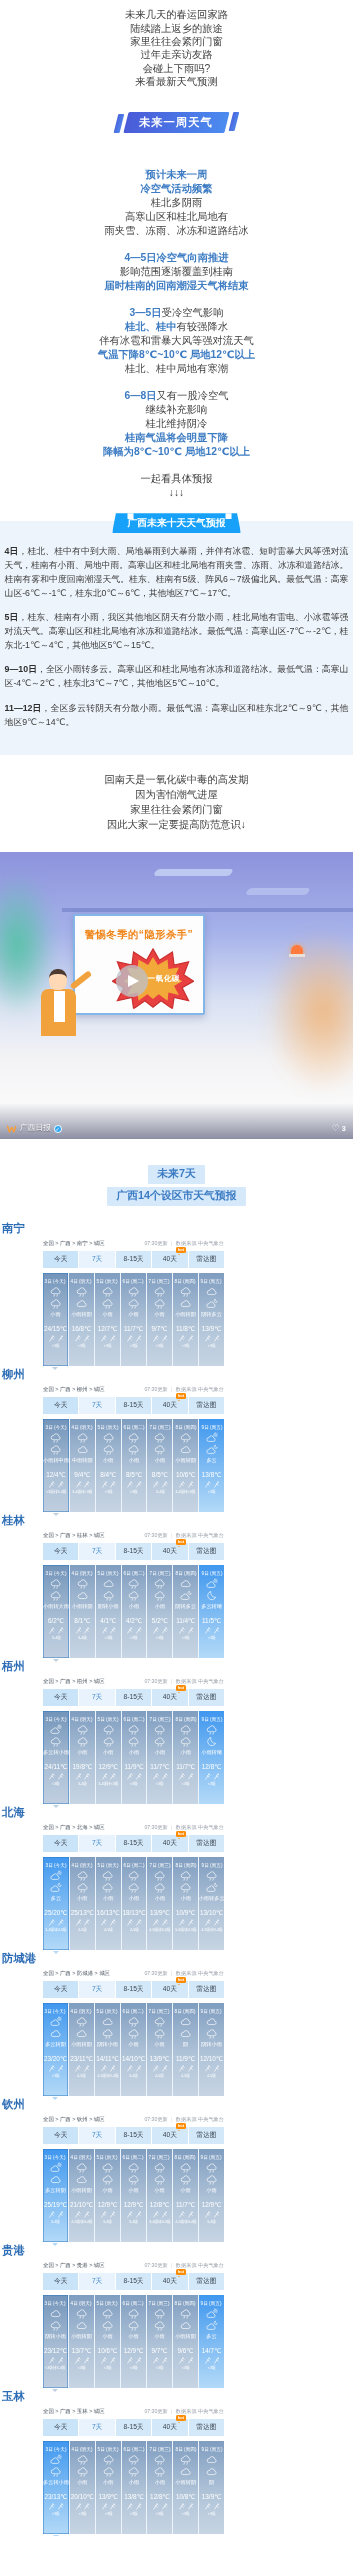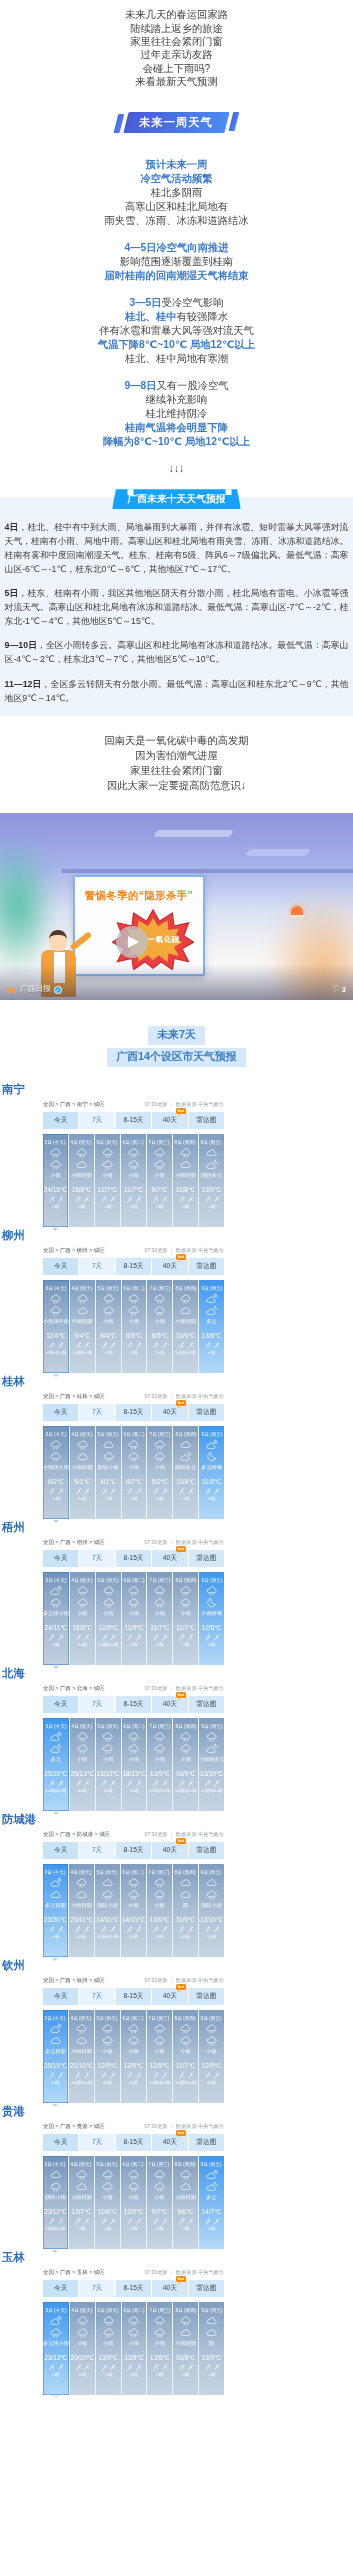--- a/index.html
+++ b/index.html
@@ -12,39 +12,39 @@
 
   
   .banner1 { display:flex; justify-content:center; align-items:stretch; height:20.6px; margin-top:23px; }
   .b1box { background: linear-gradient(95deg,#4a5bd8,#4b8cf0); transform: skewX(-14deg); padding:0 13.4px; display:flex; align-items:center; border-radius:1.5px; }
   .b1box span { transform: skewX(14deg); color:#fff; font-size:11.3px; font-weight:bold; letter-spacing:1px; }
   .stripe { width:5.7px; background: linear-gradient(95deg,#4a63dd,#4e86ea); transform: skewX(-14deg); margin:0 4.1px; border-radius:1px; }
   .stripe.s1 { margin-top:2.1px; }
   .stripe.s2 { margin-bottom:2.1px; }
 
   
-  .summary { margin-top:26px; }
+  .summary { margin-top:36px; }
   .sline { font-size:10.3px; line-height:14px; text-align:center; color:#3f3f3f; }
   .sline .b { color:#3d7cc3; font-weight:bold; font-size:10.3px; }
   .sgap { height:13px; }
 
   
   .panel { margin-top:20.6px; position:relative; background:#eef4fb; padding:23px 4.6px 11.3px; }
   .banner2 { position:absolute; top:-7.7px; left:50%; transform:translateX(-50%); background:#17a1f9; color:#fff; font-weight:bold; font-size:9.8px; padding:3.6px 15.5px; white-space:nowrap; clip-path: polygon(3% 0, 97% 0, 100% 100%, 0 100%); }
   .banner2:before, .banner2:after { content:""; position:absolute; top:0; border-style:solid; }
   .tp { font-size:8.8px; line-height:14px; color:#3b3b3b; margin-bottom:10.3px; text-align:justify; }
-  .tp:last-child { margin-bottom:0; }
+  .tp:last-child { margin-bottom:15px; }
   .tp b { font-weight:bold; color:#2f2f2f; }
 
   
   .cowarn { margin-top:16.5px;font-family:Liberation Serif, serif; }
   .cwline { font-size:10.3px; line-height:15px; text-align:center; color:#3f3f3f; }
 
   
-  .video { position:relative; height:187px; margin-top:20.6px; overflow:hidden; cursor:pointer;
+  .video { position:relative; height:287px; margin-top:20.6px; overflow:hidden; cursor:pointer;
     background: linear-gradient(180deg,#8d93dc 0%,#a6b2ea 28%,#d9e1f3 52%,#f3f3f5 72%,#ffffff 100%); }
   .vblob1 { position:absolute; left:-20.6px; top:20.6px; width:77px; height:144px; background: radial-gradient(closest-side,#54c2a4,rgba(84,194,164,0)); filter: blur(7.2px); }
   .vblob2 { position:absolute; right:-26px; top:77px; width:113px; height:165px; background: radial-gradient(closest-side,#f2b06e,rgba(242,176,110,0)); filter: blur(9.3px); opacity:.85; }
   .vlight { position:absolute; height:6.7px; background:#ccd8f8; opacity:.75; border-radius:3.6px; transform: skewX(-30deg); }
   .vl1 { left:155px; top:16.5px; width:77px; }
   .vl2 { left:247px; top:36px; width:62px; opacity:.5; }
   .vrail { position:absolute; left:62px; right:0; top:56px; height:4.1px; background:#6f7fc6; opacity:.6; }
   .board { position:absolute; left:73px; top:62px; width:132px; height:101px; background:#fdfdfe; border:2.6px solid #83b5e9; border-radius:2.1px; box-shadow:0 2.1px 7.2px rgba(60,70,120,.25); }
   .btitle { color:#f08519; font-weight:bold; font-size:10.3px; text-align:center; margin-top:12.4px; letter-spacing:0.5px; }
   .burst { position:absolute; right:9.3px; bottom:4.1px; width:82px; height:62px; }
@@ -174,26 +174,27 @@
       <div class="sline"><span class="b">4—5日冷空气向南推进</span></div>
       <div class="sline"><span class="d">影响范围逐渐覆盖到桂南</span></div>
       <div class="sline"><span class="b">届时桂南的回南潮湿天气将结束</span></div>
       <div class="sgap"></div>
       <div class="sline"><span class="b">3—5日</span><span class="d">受冷空气影响</span></div>
       <div class="sline"><span class="b">桂北、桂中</span><span class="d">有较强降水</span></div>
       <div class="sline"><span class="d">伴有冰雹和雷暴大风等强对流天气</span></div>
       <div class="sline"><span class="b">气温下降8℃~10℃ 局地12℃以上</span></div>
       <div class="sline"><span class="d">桂北、桂中局地有寒潮</span></div>
       <div class="sgap"></div>
-      <div class="sline"><span class="b">9—8日</span><span class="d">又有一股冷空气</span></div>
+      <div class="sline"><span class="b">6—8日</span><span class="d">又有一股冷空气</span></div>
       <div class="sline"><span class="d">继续补充影响</span></div>
       <div class="sline"><span class="d">桂北维持阴冷</span></div>
       <div class="sline"><span class="b">桂南气温将会明显下降</span></div>
       <div class="sline"><span class="b">降幅为8℃~10℃ 局地12℃以上</span></div>
       <div class="sgap"></div>
+      <div class="sline"><span class="d">一起看具体预报</span></div>
       <div class="sline"><span class="d">↓↓↓</span></div>
     </section>
 
   <section class="panel">
     <div class="banner2">
       <span>广西未来十天天气预报</span>
     </div>
     <div id="tenday">
         <p class="tp"><b>4日</b>，桂北、桂中有中到大雨、局地暴雨到大暴雨，并伴有冰雹、短时雷暴大风等强对流天气，桂南有小雨、局地中雨。高寒山区和桂北局地有雨夹雪、冻雨、冰冻和道路结冰。桂南有雾和中度回南潮湿天气。桂东、桂南有5级、阵风6～7级偏北风。最低气温：高寒山区-6℃～-1℃，桂东北0℃～6℃，其他地区7℃～17℃。</p>
         <p class="tp"><b>5日</b>，桂东、桂南有小雨，我区其他地区阴天有分散小雨，桂北局地有雷电、小冰雹等强对流天气。高寒山区和桂北局地有冰冻和道路结冰。最低气温：高寒山区-7℃～-2℃，桂东北-1℃～4℃，其他地区5℃～15℃。</p>

